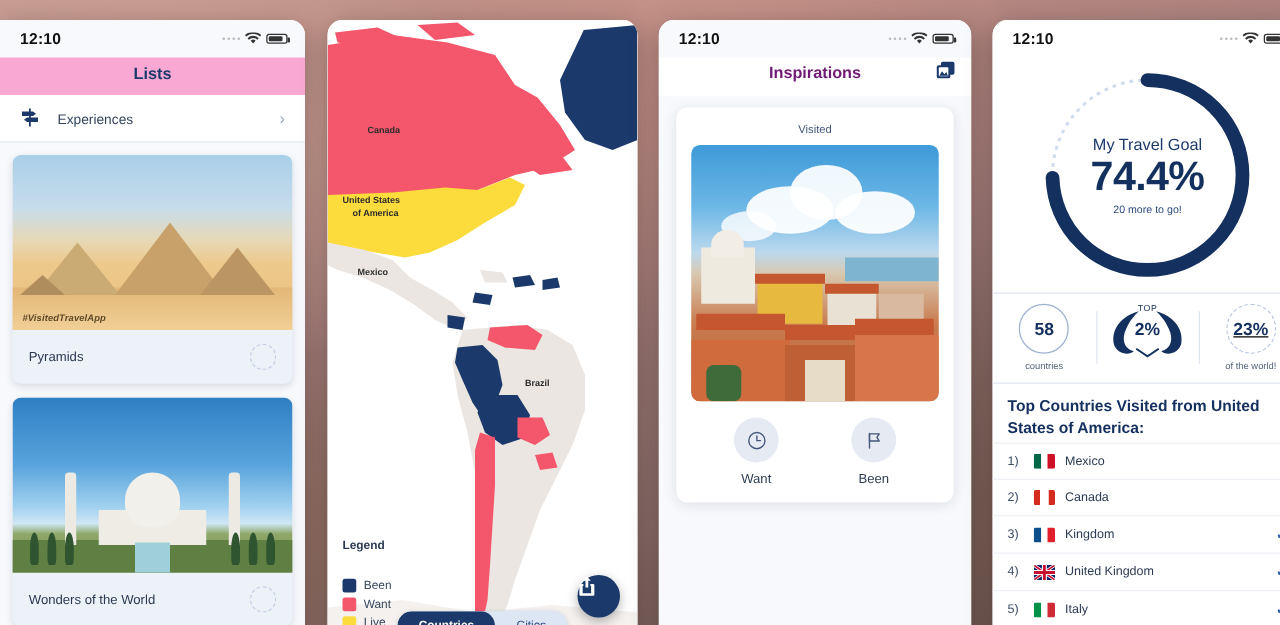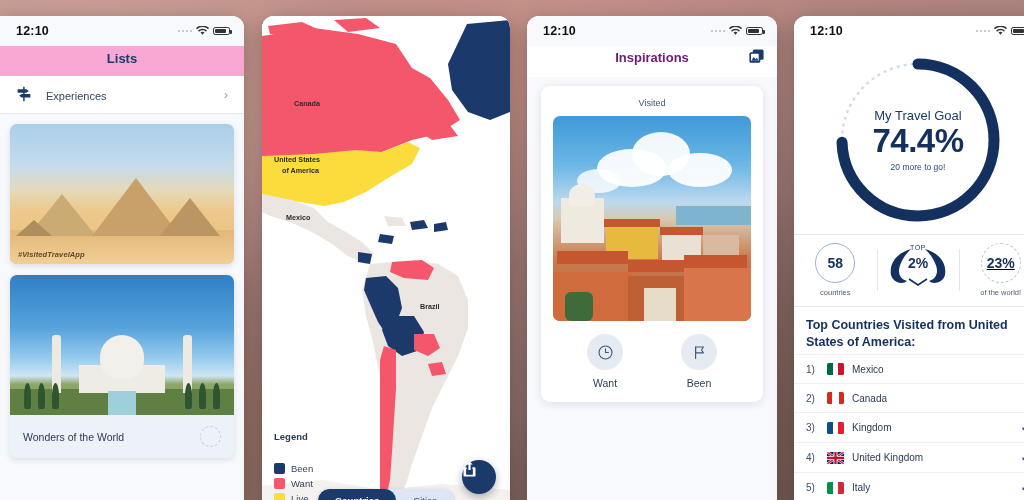--- a/index.html
+++ b/index.html
@@ -206,20 +206,24 @@
 
         <div class="lcard">
           <div class="lcard-img img-pyr">
             <div class="sand"></div>
             <div class="pyr" style="left:18px;bottom:28px;border-width:0 34px 42px 34px;border-bottom-color:#cbab74;"></div>
             <div class="pyr" style="left:82px;bottom:28px;border-width:0 44px 58px 44px;border-bottom-color:#c7a169;"></div>
             <div class="pyr" style="left:150px;bottom:28px;border-width:0 30px 38px 30px;border-bottom-color:#bb9662;"></div>
             <div class="pyr" style="left:6px;bottom:28px;border-width:0 18px 16px 18px;border-bottom-color:#b08d5d;"></div>
             <div class="watermark">#VisitedTravelApp</div>
           </div>
+          <div class="lcard-label">
+            <span>Pyramids</span>
+            <span class="ring-ph"></span>
+          </div>
         </div>
 
         <div class="lcard">
           <div class="lcard-img img-taj">
             <div class="taj-grass"></div>
             <div class="taj-min" style="left:42px;"></div>
             <div class="taj-min" style="right:42px;"></div>
             <div class="taj-base"></div>
             <div class="taj-dome"></div>
             <div class="taj-pool"></div>

